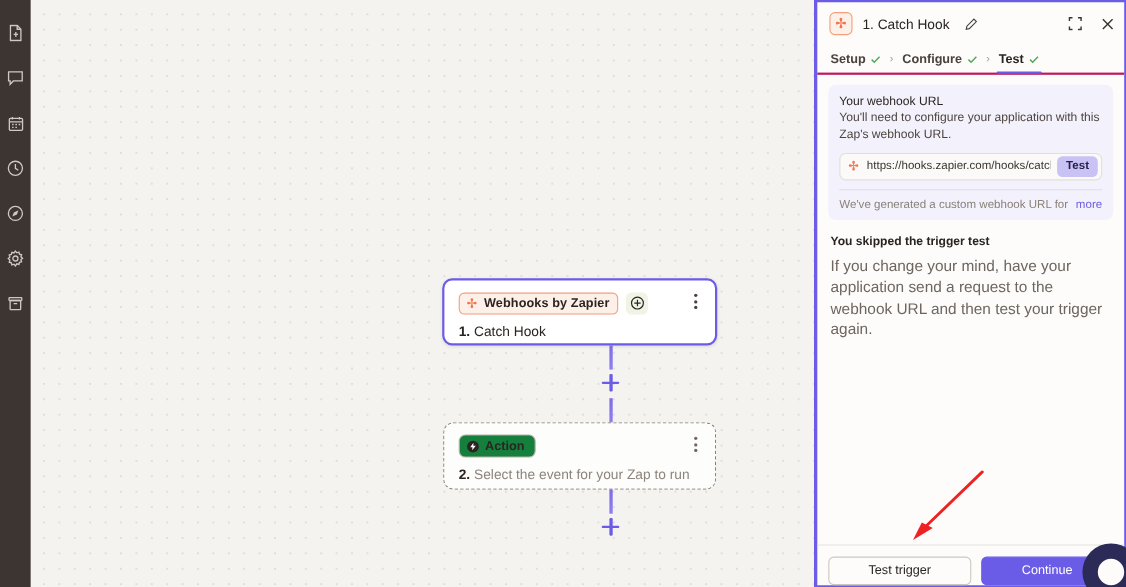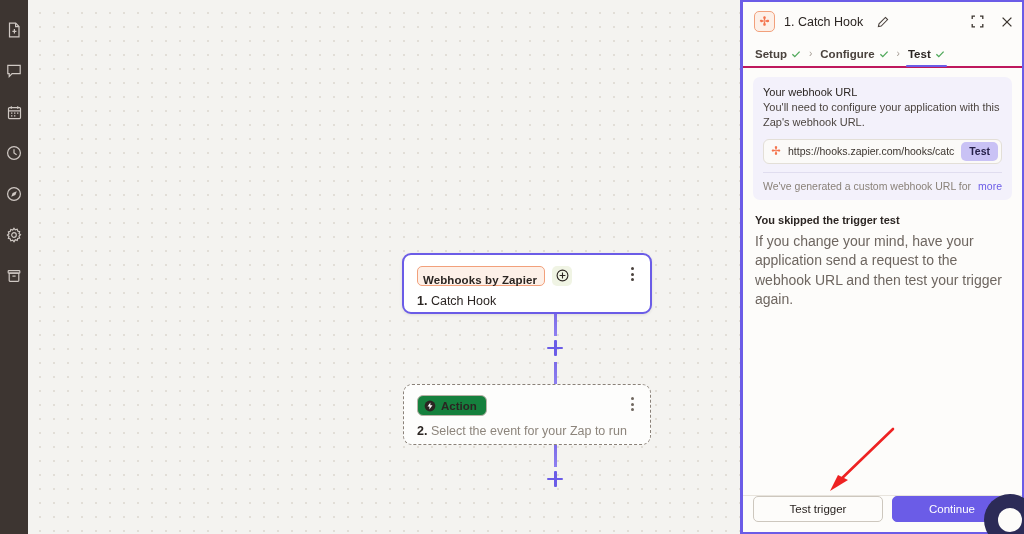--- a/index.html
+++ b/index.html
@@ -61,21 +61,20 @@
     display: flex; align-items: center; gap: 7px;
     height: 21px;
   }
   .app-chip {
     display: inline-flex; align-items: center; gap: 5px;
     border: 1px solid #f2a07b;
     background: #fdf0e8;
     border-radius: 5px;
     padding: 2px 7px 2px 5px;
     height: 20px;
-    flex-direction: column;
   }
   .app-chip .label {
     font-size: 11.5px; font-weight: bold; color: #2b2522;
     letter-spacing: .1px;
   }
   .zap-mark { width: 12px; height: 12px; display:block; }
   .plus-badge {
     width: 20px; height: 20px;
     border-radius: 5px;
     background: #f0f4e4;
@@ -219,21 +218,21 @@
   }
   .more-link { font-size: 10.5px; color: #6b5ce7; cursor: pointer; }
 
   .skip-block { margin-top: 14px; padding: 0 2px; }
   .skip-title { font-size: 11px; font-weight: bold; color: #2b2522; }
   .skip-desc { font-size: 14px; color: #6e6660; line-height: 1.4; margin-top: 6px; }
 
   #panel-foot {
     flex: none; height: 37px;
     border-top: 1px solid #e8e4dd;
-    display: flex; align-items: flex-start;
+    display: flex; align-items: flex-end;
     padding: 0 10px; gap: 9px;
   }
   .btn {
     height: 26px; border-radius: 5px;
     font-size: 11.5px; cursor: pointer;
     font-family: "Liberation Sans", sans-serif;
     display: flex; align-items: center; justify-content: center;
   }
   .btn-secondary {
     flex: 0 0 130px;

